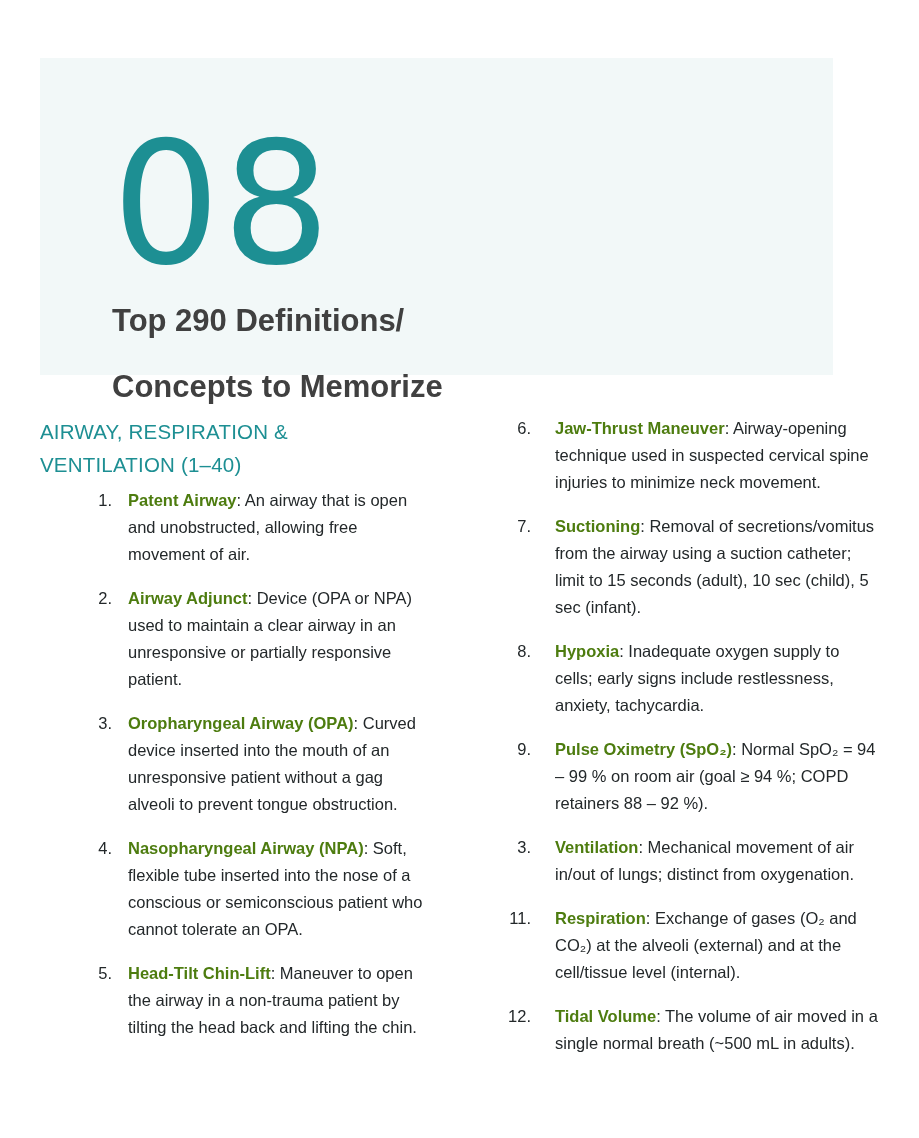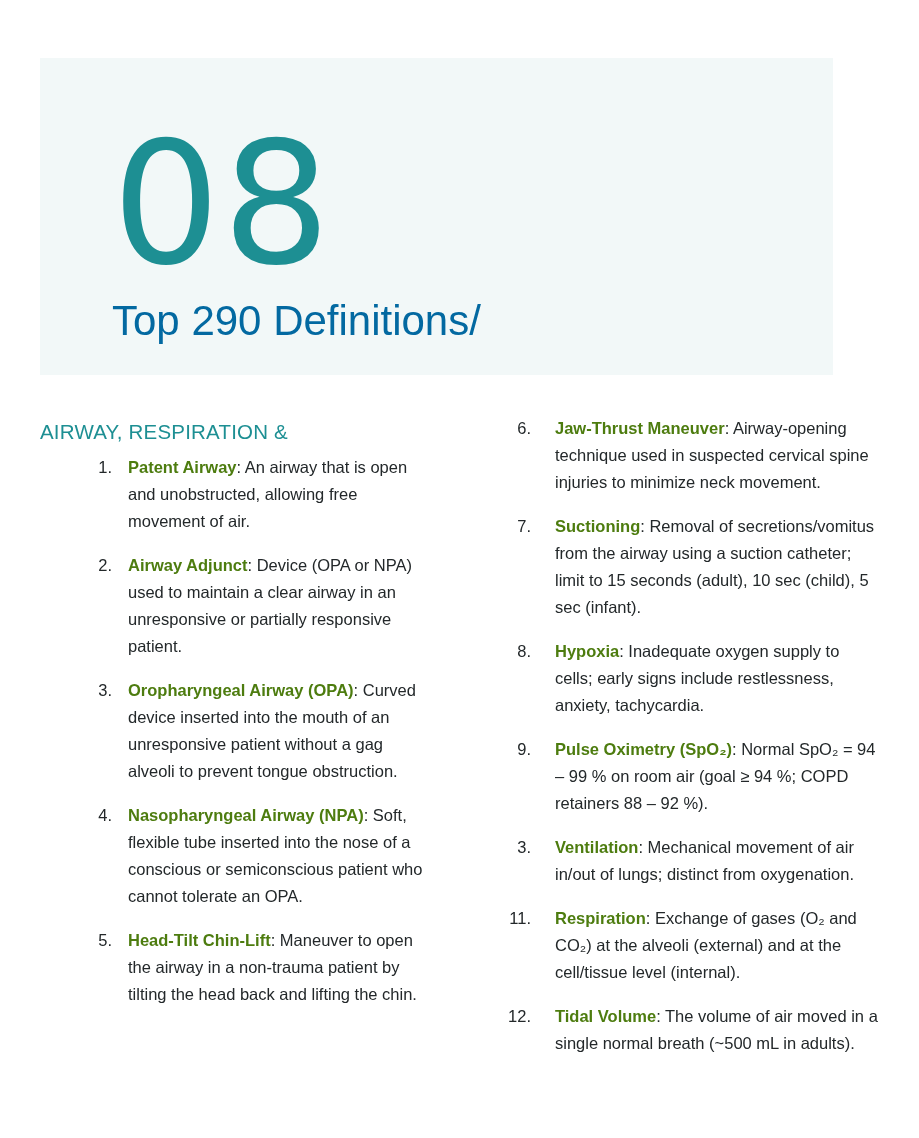--- a/index.html
+++ b/index.html
@@ -40,24 +40,24 @@
     color: #1d8f93;
     font-weight: 400;
     font-family: "DejaVu Sans", sans-serif;
     -webkit-text-stroke: 0px;
   }
   .chapter-title {
     position: absolute;
     left: 72px;
     top: 230px;
     width: 640px;
-    font-size: 42px;
+    font-size: 31px;
     line-height: 66px;
-    color: #0369a1;
-    font-weight: 400;
+    color: #404040;
+    font-weight: 700;
   }
 
   
   .columns {
     position: absolute;
     left: 40px;
     top: 415px;
     width: 838px;
     display: flex;
     gap: 56px;
@@ -110,28 +110,30 @@
 </style>
 </head>
 <body>
 
 <div class="page">
 
   <div class="header-band">
     <div class="chapter-number">08</div>
     <div class="chapter-title">
       <div>Top 290 Definitions/</div>
+      <div>Concepts to Memorize</div>
     </div>
   </div>
 
   <div class="columns">
 
     <div class="col col-left">
       <div class="section-heading">
         <div>AIRWAY, RESPIRATION &amp;</div>
+        <div>VENTILATION (1–40)</div>
       </div>
       <ol class="defs">
         <li>
           <span class="num">1.</span><span class="term">Patent Airway</span><span>: An airway that is open and unobstructed, allowing free movement of air.</span>
         </li>
         <li>
           <span class="num">2.</span><span class="term">Airway Adjunct</span><span>: Device (OPA or NPA) used to maintain a clear airway in an unresponsive or partially responsive patient.</span>
         </li>
         <li>
           <span class="num">3.</span><span class="term">Oropharyngeal Airway (OPA)</span><span>: Curved device inserted into the mouth of an unresponsive patient without a gag alveoli to prevent tongue obstruction.</span>

